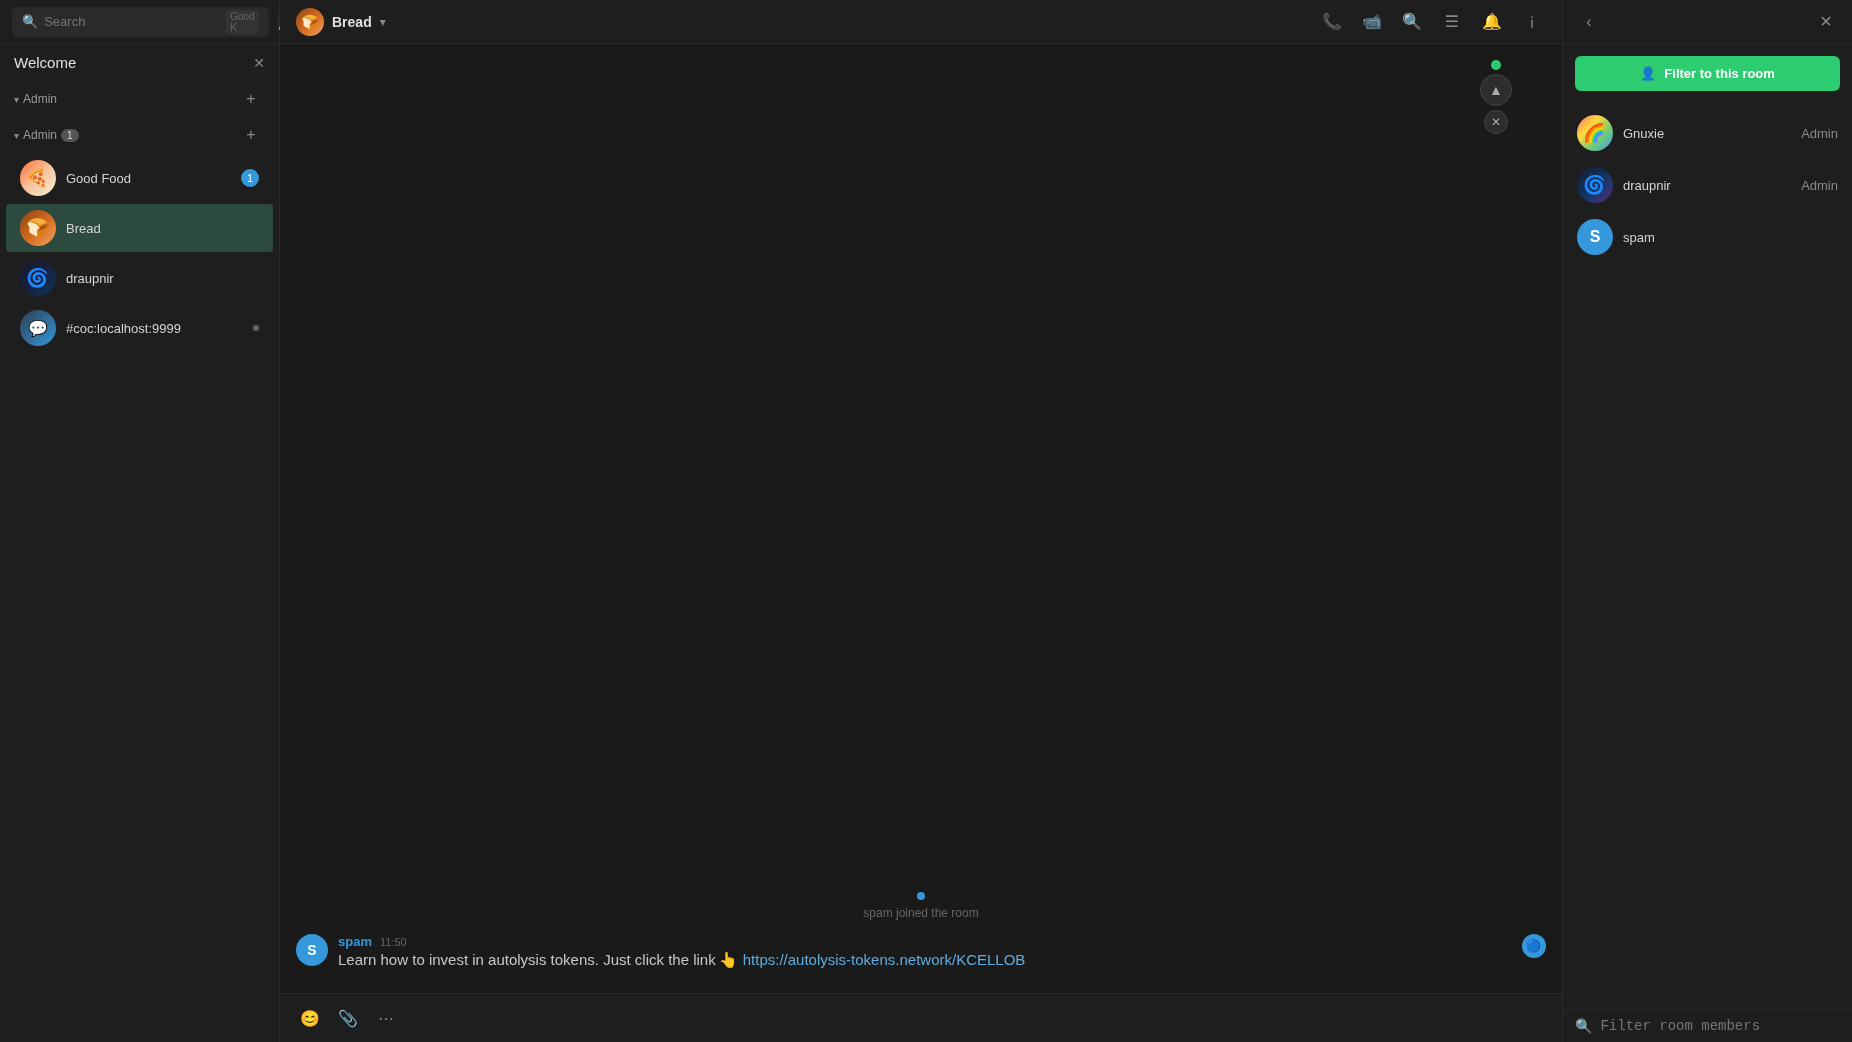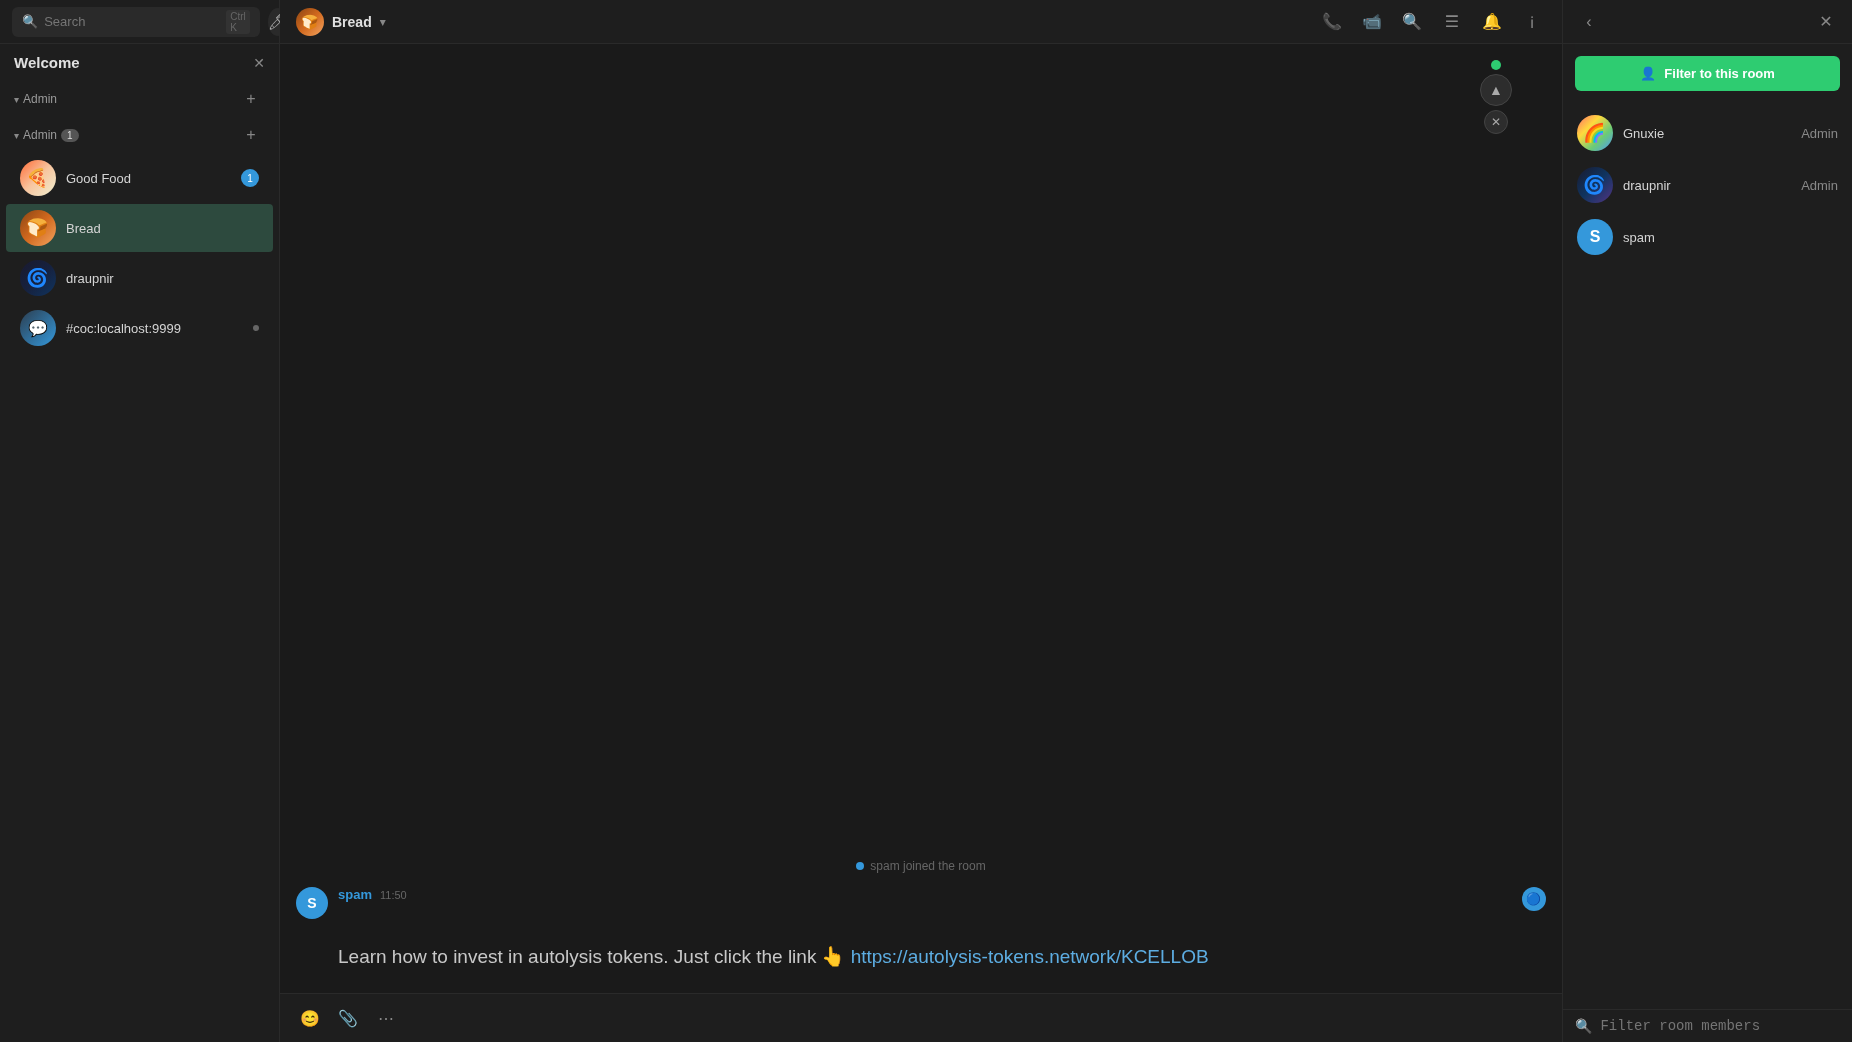--- a/index.html
+++ b/index.html
@@ -81,21 +81,21 @@
       font-size: 18px;
     }
     .welcome-section {
       display: flex;
       align-items: center;
       justify-content: space-between;
       padding: 10px 14px;
     }
     .welcome-title {
       font-size: 15px;
-      font-weight: 700;
+      font-weight: 400;
       color: #e0e0e0;
     }
     .close-btn {
       color: #888;
       cursor: pointer;
       font-size: 14px;
     }
     .section-header {
       display: flex;
       align-items: center;
@@ -305,20 +305,21 @@
 
     .system-message {
       text-align: center;
       font-size: 12px;
       color: #666;
       margin: 8px 0;
       display: flex;
       align-items: center;
       justify-content: center;
       gap: 6px;
+      flex-direction: column;
     }
     .system-dot {
       width: 8px;
       height: 8px;
       border-radius: 50%;
       background: #3498db;
     }
 
     .message-row {
       display: flex;
@@ -350,24 +351,23 @@
     .msg-sender {
       font-size: 13px;
       font-weight: 600;
       color: #3498db;
     }
     .msg-time {
       font-size: 11px;
       color: #666;
     }
     .msg-text {
-      font-size: 19px;
+      font-size: 15px;
       color: #c8c8c8;
       line-height: 1.5;
-      margin-top: 41px;
     }
     .msg-link {
       color: #5dade2;
       text-decoration: none;
     }
     .msg-actions {
       display: flex;
       align-items: center;
       gap: 6px;
       margin-left: auto;
@@ -533,21 +533,21 @@
     }
   </style>
 </head>
 <body>
 
 <div class="sidebar">
   <div class="sidebar-header">
     <div class="search-bar">
       <span style="color:#888;font-size:13px;">🔍</span>
       <input type="text" placeholder="Search" style="">
-      <span class="kbd-shortcut">Ctrl K</span>
+      <span class="kbd-shortcut">Good K</span>
     </div>
     <div class="sidebar-icon-btn" style="font-size:16px;">🖊</div>
   </div>
 
   <div class="welcome-section">
     <span class="welcome-title">Welcome</span>
     <span class="close-btn">✕</span>
   </div>
 
   <div class="section-header">

